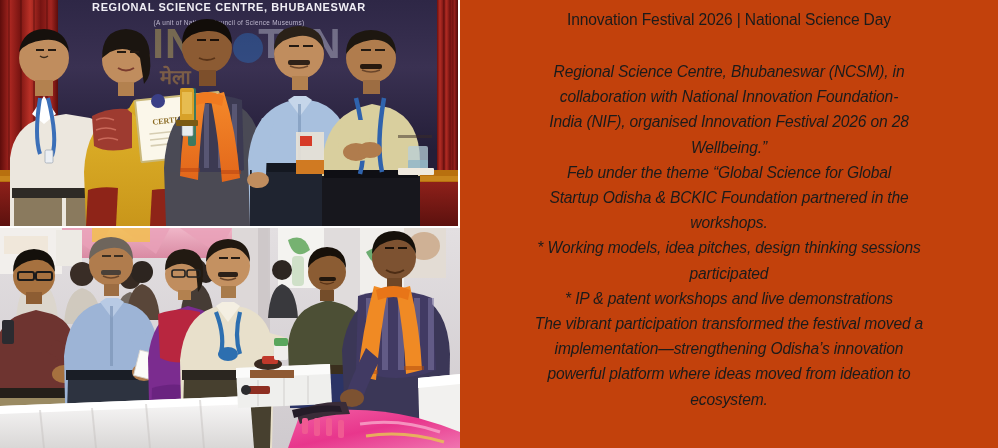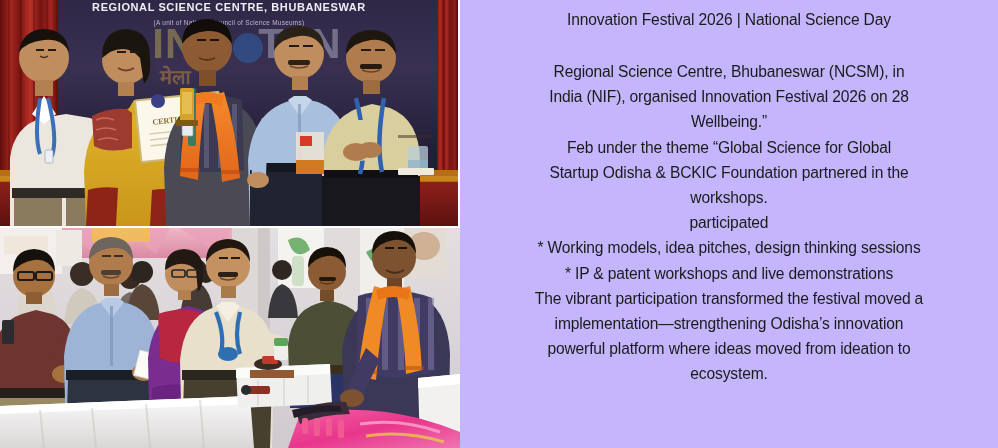--- a/index.html
+++ b/index.html
@@ -49,21 +49,21 @@
     display: block;
     width: 100%;
     height: 100%;
   }
   
   .text-column {
     position: relative;
     width: 538px;
     height: 448px;
     flex: 0 0 538px;
-    background: #c4b5fd;
+    background: #c2410c;
     padding: 0;
     box-sizing: border-box;
   }
   .text-inner {
     padding: 7px 28px 0 28px;
     box-sizing: border-box;
     width: 538px;
   }
   .headline {
     text-align: center;
@@ -74,20 +74,21 @@
     margin: 0 0 27px 0;
     white-space: nowrap;
   }
   .body-line {
     text-align: center;
     font-size: 15.6px;
     line-height: 25.2px;
     color: #1b1b1b;
     letter-spacing: -0.15px;
     margin: 0;
+    font-style: italic;
   }
   .body-block {
     margin: 0;
   }
 </style>
 </head>
 <body>
 
 <div class="page">
 
@@ -504,27 +505,28 @@
         </g>
       </svg>
     </div>
   </div>
 
   <div class="text-column">
     <div class="text-inner">
       <div class="headline">Innovation Festival 2026 | National Science Day</div>
       <div class="body-block">
         <p class="body-line">Regional Science Centre, Bhubaneswar (NCSM), in</p>
+        <p class="body-line">collaboration with National Innovation Foundation-</p>
         <p class="body-line">India (NIF), organised Innovation Festival 2026 on 28</p>
         <p class="body-line">Wellbeing.”</p>
         <p class="body-line">Feb under the theme “Global Science for Global</p>
         <p class="body-line">Startup Odisha &amp; BCKIC Foundation partnered in the</p>
         <p class="body-line">workshops.</p>
+        <p class="body-line">* Working models, idea pitches, design thinking sessions</p>
         <p class="body-line">participated</p>
-        <p class="body-line">* Working models, idea pitches, design thinking sessions</p>
         <p class="body-line">* IP &amp; patent workshops and live demonstrations</p>
         <p class="body-line">The vibrant participation transformed the festival moved a</p>
         <p class="body-line">implementation—strengthening Odisha’s innovation</p>
         <p class="body-line">powerful platform where ideas moved from ideation to</p>
         <p class="body-line">ecosystem.</p>
       </div>
     </div>
   </div>
 
 </div>

